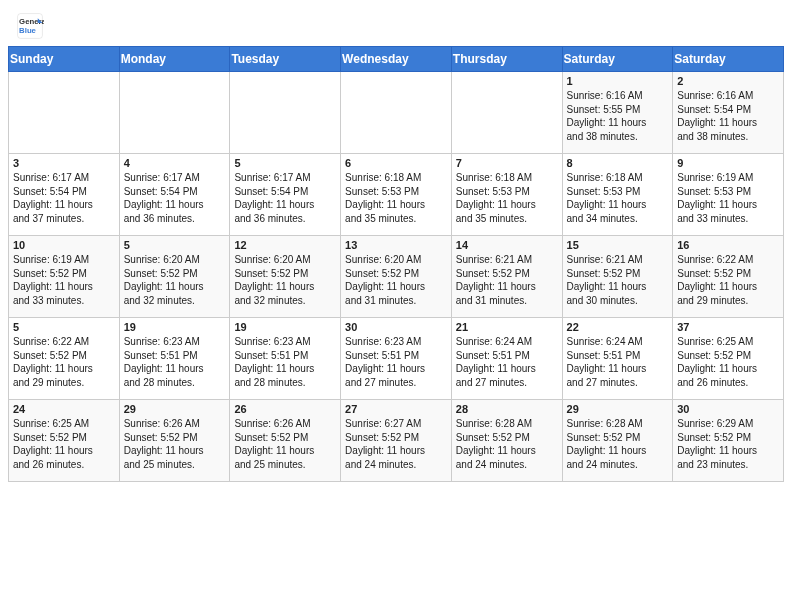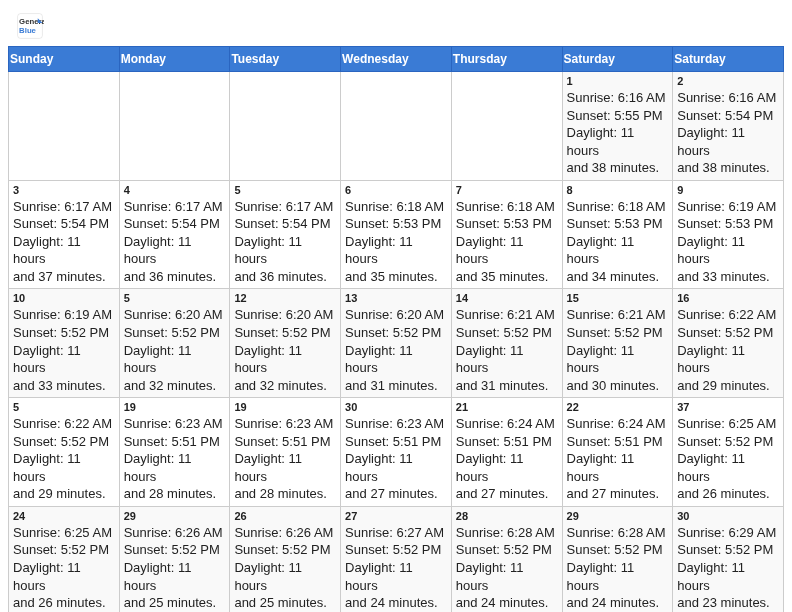--- a/index.html
+++ b/index.html
@@ -88,21 +88,21 @@
     }
     tbody tr:nth-child(odd) td {
       background: #f9f9f9;
     }
     .day-num {
       font-size: 11px;
       font-weight: bold;
       margin-bottom: 2px;
     }
     .day-info {
-      font-size: 13px;
+      font-size: 10px;
       line-height: 1.35;
       color: #222;
     }
     .empty-cell {
       background: #fff !important;
     }
   </style>
 </head>
 <body>
 

